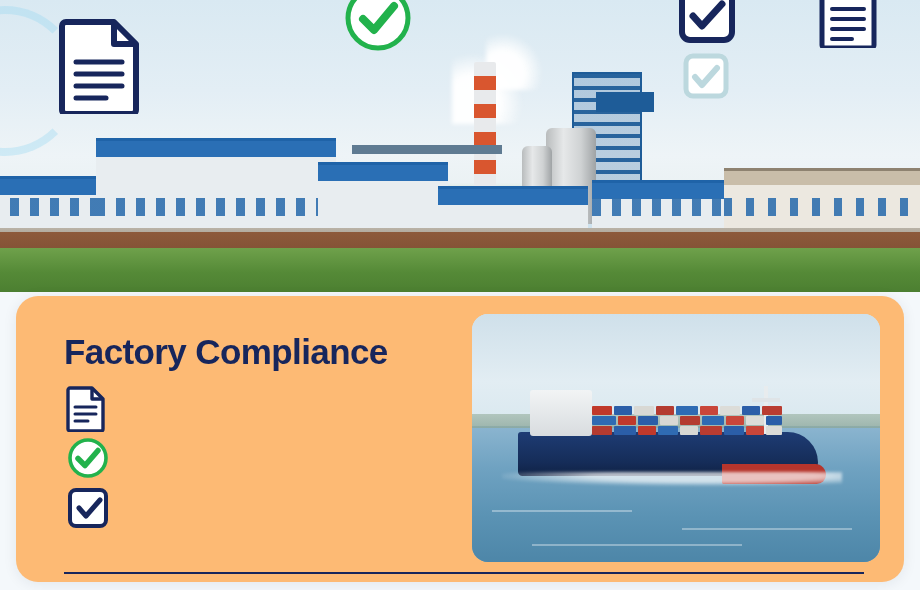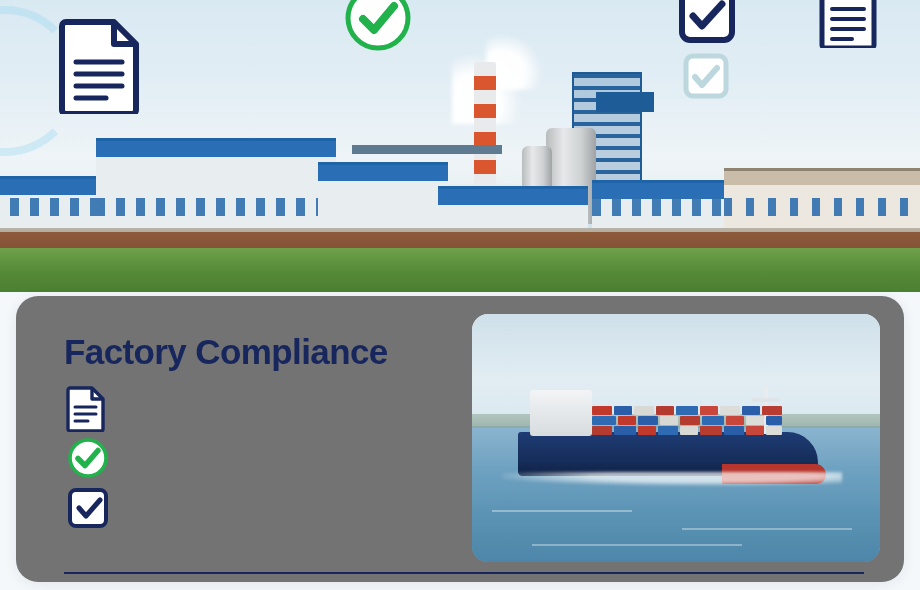--- a/index.html
+++ b/index.html
@@ -109,21 +109,21 @@
   }
 
   
   .float-icon { position: absolute; }
 
   
   .card {
     position: absolute;
     left: 16px; top: 296px;
     width: 888px; height: 286px;
-    background: #737373;
+    background: #fdba74;
     border-radius: 22px;
     box-shadow: 0 2px 14px rgba(20,40,70,.08);
   }
   .card-title {
     position: absolute;
     left: 48px; top: 36px;
     font-size: 35px;
     font-weight: bold;
     color: #17265c;
     letter-spacing: -0.6px;

